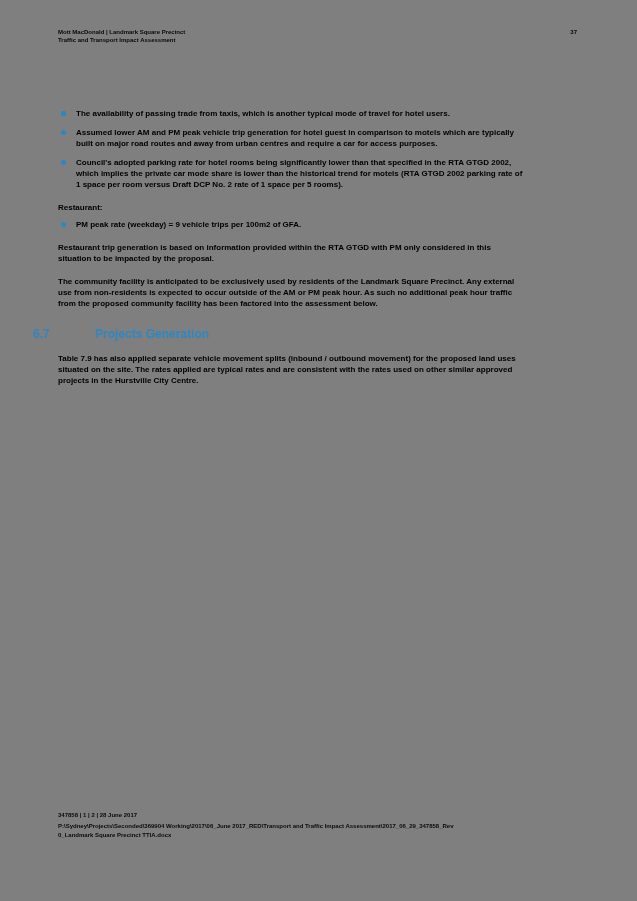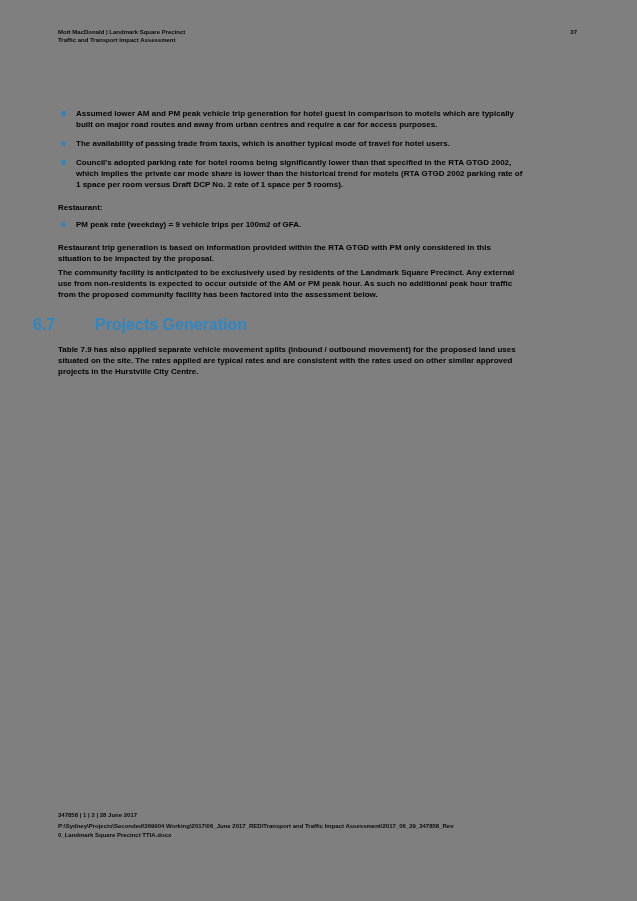--- a/index.html
+++ b/index.html
@@ -26,21 +26,21 @@
     position:absolute;left:3px;top:2.5px;
     width:5px;height:5px;border-radius:50%;
     background:#2d87c4;
   }
   .subhead{font-weight:bold;margin:12px 0 6px 0;}
   .para{margin:12px 0 0 0;}
 
   .sechead{
     display:flex;align-items:baseline;
     margin:18px 0 0 -25px;
-    color:#2d87c4;font-weight:bold;font-size:16px;line-height:14px;
+    color:#2d87c4;font-weight:bold;font-size:12px;line-height:14px;
   }
   .sechead .num{width:62px;}
 
   
   .ftr{position:absolute;top:811px;left:58px;width:512px;font-size:6px;line-height:9px;font-weight:bold;color:#0a0a0a;}
   .ftr .path{margin-top:2px;}
 </style>
 </head>
 <body>
 
@@ -53,45 +53,45 @@
   <div class="pagenum">37</div>
 
   <div class="content">
 
     <ul class="blts">
       <li>
         <span class="b"></span>
       </li>
       <li>
         <span class="b"></span>
-        <span>Assumed lower AM and PM peak vehicle trip generation for hotel guest in comparison to motels which are typically built on major road routes and away from urban centres and require a car for access purposes.</span>
+        <span>The availability of passing trade from taxis, which is another typical mode of travel for hotel users.</span>
       </li>
       <li>
         <span class="b"></span>
-        <span>The availability of passing trade from taxis, which is another typical mode of travel for hotel users.</span>
+        <span>Assumed lower AM and PM peak vehicle trip generation for hotel guest in comparison to motels which are typically built on major road routes and away from urban centres and require a car for access purposes.</span>
       </li>
       <li>
         <span class="b"></span>
         <span>Council's adopted parking rate for hotel rooms being significantly lower than that specified in the RTA GTGD 2002, which implies the private car mode share is lower than the historical trend for motels (RTA GTGD 2002 parking rate of 1 space per room versus Draft DCP No. 2 rate of 1 space per 5 rooms).</span>
       </li>
     </ul>
 
     <div class="subhead">Restaurant:</div>
 
     <ul class="blts">
       <li>
         <span class="b"></span>
         <span>PM peak rate (weekday) = 9 vehicle trips per 100m2 of GFA.</span>
       </li>
     </ul>
 
     <div class="para">Restaurant trip generation is based on information provided within the RTA GTGD with PM only considered in this situation to be impacted by the proposal.</div>
 
 
-    <div class="para" style="margin-top:3px;">The community facility is anticipated to be exclusively used by residents of the Landmark Square Precinct. Any external use from non-residents is expected to occur outside of the AM or PM peak hour. As such no additional peak hour traffic from the proposed community facility has been factored into the assessment below.</div>
+    <div class="para" style="margin-top:12px;">The community facility is anticipated to be exclusively used by residents of the Landmark Square Precinct. Any external use from non-residents is expected to occur outside of the AM or PM peak hour. As such no additional peak hour traffic from the proposed community facility has been factored into the assessment below.</div>
 
     <div class="sechead">
       <span class="num">6.7</span>
       <span>Projects Generation</span>
     </div>
 
     <div class="para">Table 7.9 has also applied separate vehicle movement splits (inbound / outbound movement) for the proposed land uses situated on the site. The rates applied are typical rates and are consistent with the rates used on other similar approved projects in the Hurstville City Centre.</div>
 
   </div>
 

